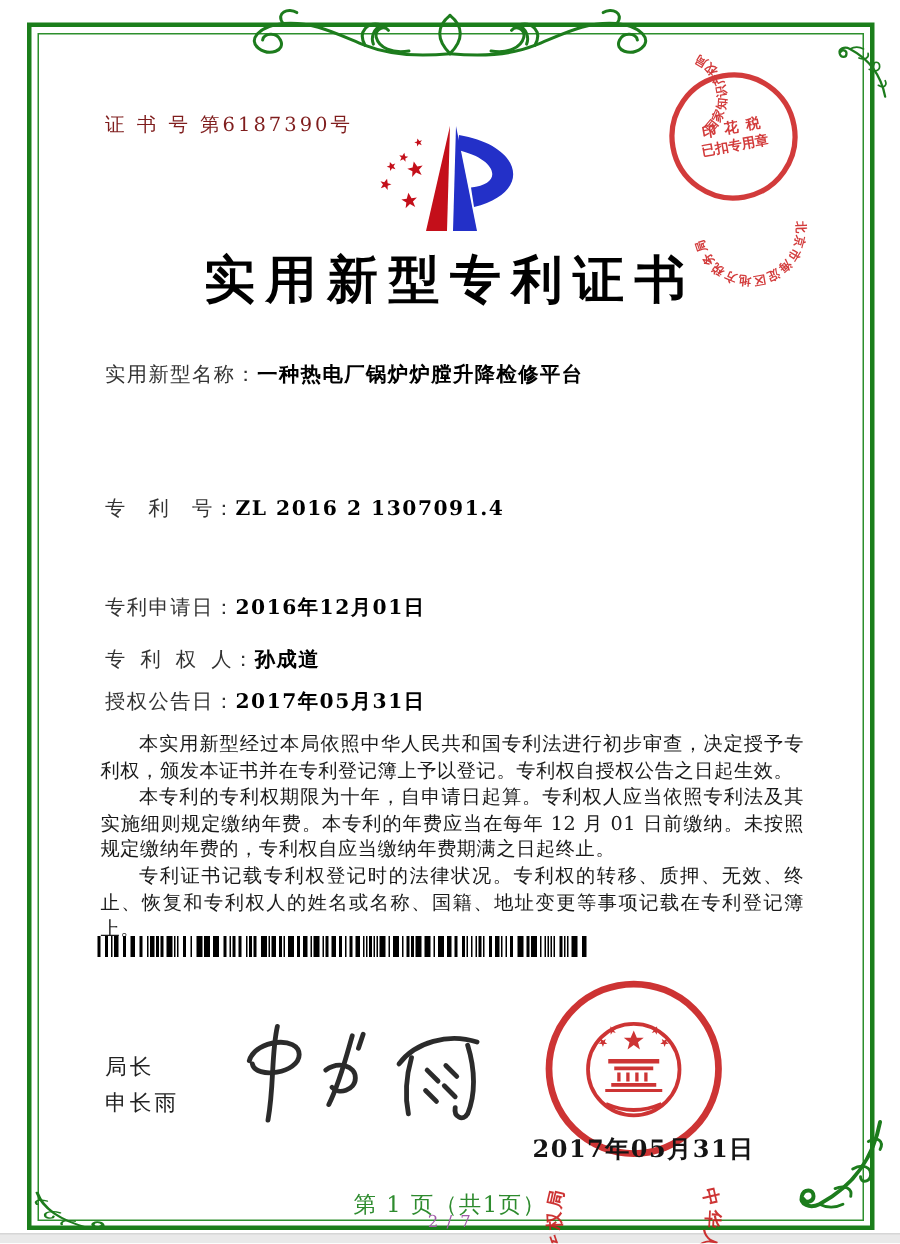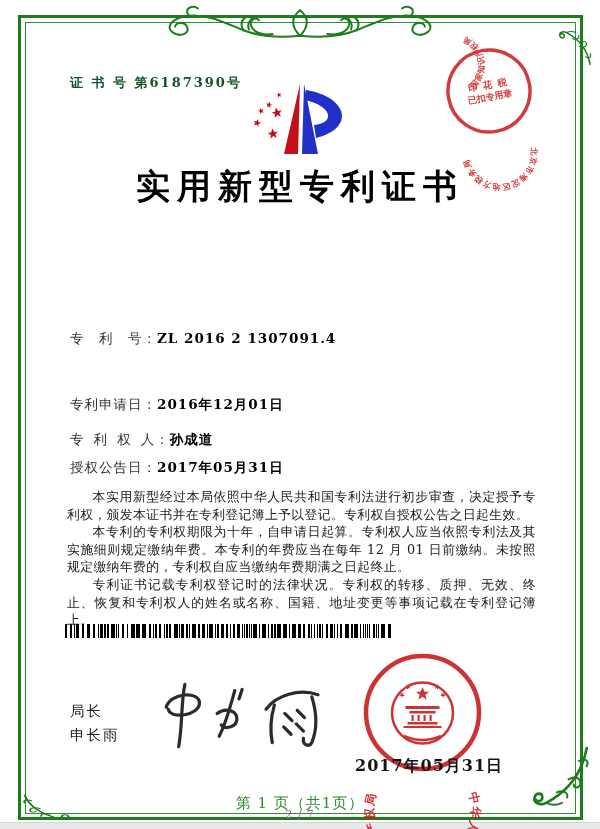--- a/index.html
+++ b/index.html
@@ -4,21 +4,21 @@
 <style>
   html,body{margin:0;padding:0;background:#ffffff;}
   .page{position:relative;width:600px;height:829px;background:#ffffff;overflow:hidden;
         font-family:"DejaVu Serif","Liberation Serif",serif;color:#111;}
   .abs{position:absolute;}
 
   
   .frame-outer{left:18px;top:15px;right:17px;bottom:9px;border:3px solid #1b7e1b;}
   .frame-inner{left:25px;top:22px;right:24px;bottom:15px;border:1px solid #2d8f2d;}
 
-  .certno{left:70px;top:74px;font-size:13px;letter-spacing:2px;color:#14532d;font-weight:bold;}
+  .certno{left:70px;top:74px;font-size:13px;letter-spacing:2px;color:#7f1d1d;}
 
   .title{left:0;right:0;top:164px;text-align:center;font-size:34px;font-weight:700;
          letter-spacing:7px;color:#000;}
 
   .field{left:70px;font-size:13.5px;letter-spacing:1px;color:#222;white-space:nowrap;}
   .field .lab{color:#333;}
   .field .val{font-weight:600;color:#000;}
   .pre{white-space:pre;}
 
   .bodytext{left:67px;right:64px;top:488px;font-size:12.8px;line-height:17.6px;
@@ -126,20 +126,23 @@
           <textPath href="#taxBotArc" startOffset="25%" text-anchor="middle">国家知识产权局</textPath>
         </text>
         <text x="48" y="45" text-anchor="middle" font-size="9.5" font-weight="bold" letter-spacing="1">印 花 税</text>
         <text x="48" y="57" text-anchor="middle" font-size="9" font-weight="bold">已扣专用章</text>
       </g>
     </svg>
   </div>
 
   <div class="abs title">实用新型专利证书</div>
 
+  <div class="abs field" style="top:241px;">
+    <span class="lab">实用新型名称：</span><span class="val">一种热电厂锅炉炉膛升降检修平台</span>
+  </div>
   <div class="abs field" style="top:330px;">
     <span class="lab">专　利　号：</span><span class="val pre">ZL 2016 2 1307091.4</span>
   </div>
   <div class="abs field" style="top:371px;margin-top:25px;">
     <span class="lab">专利申请日：</span><span class="val">2016年12月01日</span>
   </div>
   <div class="abs field" style="top:431px;font-family:Liberation Mono, monospace;">
     <span class="lab">专 利 权 人：</span><span class="val">孙成道</span>
   </div>
   <div class="abs field" style="top:459px;">

